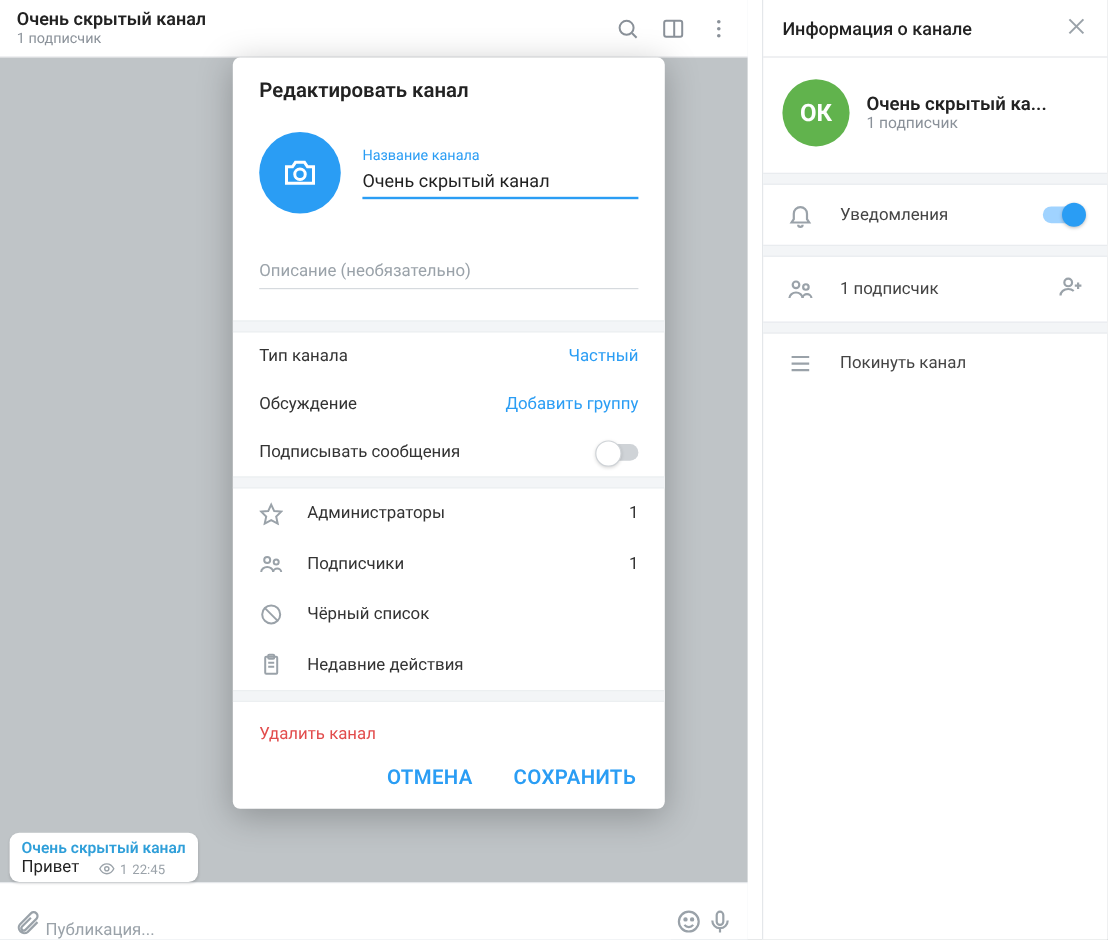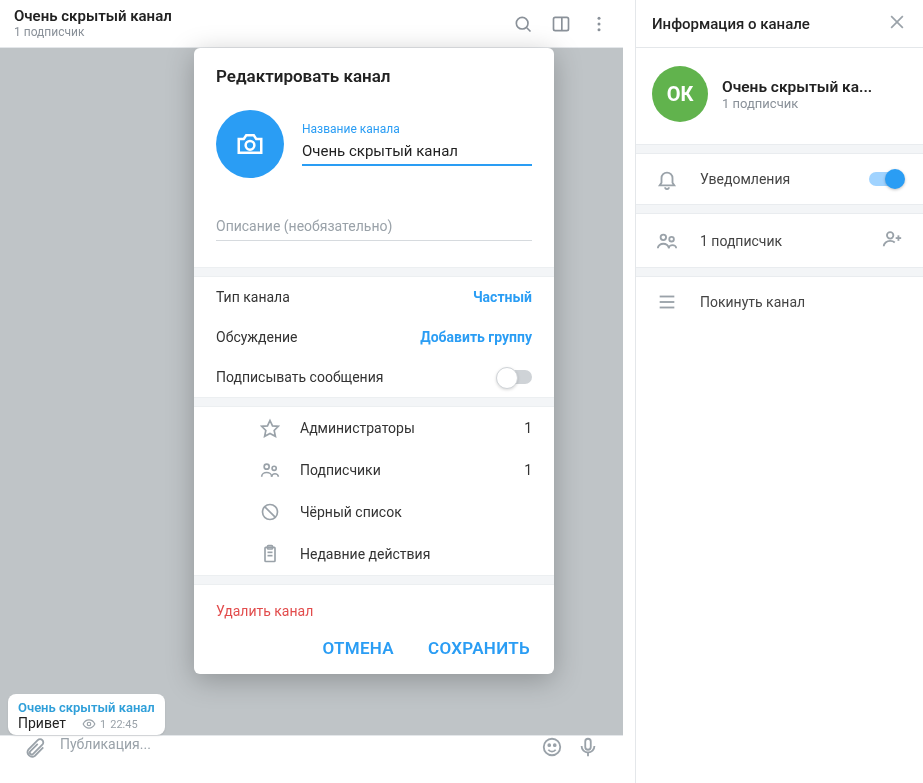--- a/index.html
+++ b/index.html
@@ -27,21 +27,21 @@
     background: #fff; border-radius: 8px; padding: 6px 10px 4px 10px;
     box-shadow: 0 1px 2px rgba(0,0,0,0.1);
     font-size: 14px;
   }
   .bubble .sender { color: #2f9fd9; font-weight: 600; font-size: 13px; }
   .bubble .msg { color: #222; }
   .bubble .meta { color: #9aa2a9; font-size: 11px; text-align: right; display: flex; align-items: center; gap: 4px; justify-content: flex-end; }
   .bubble .meta svg { width: 14px; height: 14px; }
 
   
-  .compose { height: 48px; background: #fff; display: flex; align-items: flex-start; padding: 0 24px; border-top: 1px solid #e4e7ea; gap: 14px;}
+  .compose { height: 48px; background: #fff; display: flex; align-items: flex-end; padding: 0 12px; border-top: 1px solid #e4e7ea; gap: 4px;}
   .compose svg { width: 22px; height: 22px; color: #9aa2a9; }
   .compose input { flex: 1; border: none; outline: none; font-size: 14px; color: #333; }
   .compose input::placeholder { color: #9aa2a9; }
 
   
   .info-header { height: 48px; display: flex; align-items: center; padding: 0 16px; border-bottom: 1px solid #e4e7ea; }
   .info-header .t { flex: 1; font-size: 15px; color: #222; font-weight: 500; }
   .info-header svg { width: 20px; height: 20px; color: #9aa2a9; }
 
   .info-profile { display: flex; align-items: center; padding: 18px 16px 22px 16px; gap: 14px; }
@@ -111,23 +111,23 @@
     width: 100%; border: none; outline: none;
     border-bottom: 1px solid #d6dade;
     font-size: 14px; padding: 6px 0; color: #222;
   }
   .desc-input::placeholder { color: #9aa2a9; }
 
   .modal-sep { height: 10px; background: #f3f5f7; border-top: 1px solid #eceff1; border-bottom: 1px solid #eceff1; }
 
   .mrow { display: flex; align-items: center; padding: 12px 22px; font-size: 14px; color: #333; }
   .mrow .ml { flex: 1; }
-  .mrow .mv-link { color: #2a9df4; cursor: pointer; font-weight: bold; }
-
-  .icon-row { display: flex; align-items: center; gap: 20px; padding: 11px 22px; color: #333; font-size: 14px; cursor: pointer; margin-left: 44px; }
+  .mrow .mv-link { color: #2a9df4; cursor: pointer; }
+
+  .icon-row { display: flex; align-items: center; gap: 20px; padding: 11px 22px; color: #333; font-size: 14px; cursor: pointer; }
   .icon-row svg { width: 20px; height: 20px; color: #9aa2a9; flex-shrink: 0; }
 
   .delete-row { padding: 16px 22px 4px 22px; }
   .delete-row a { color: #e24c4c; font-size: 14px; cursor: pointer; }
 
   .modal-actions { display: flex; justify-content: flex-end; gap: 34px; padding: 14px 24px 16px; }
   .modal-actions button {
     background: none; border: none; color: #2a9df4;
     font-size: 17px; font-weight: 600; letter-spacing: 0.3px; cursor: pointer;
   }

